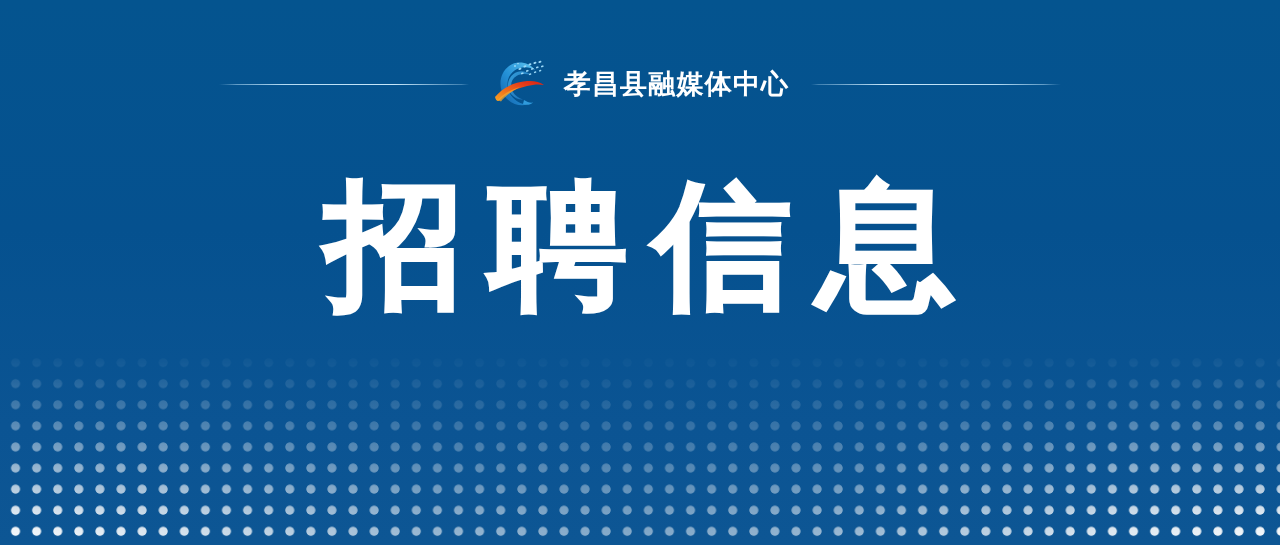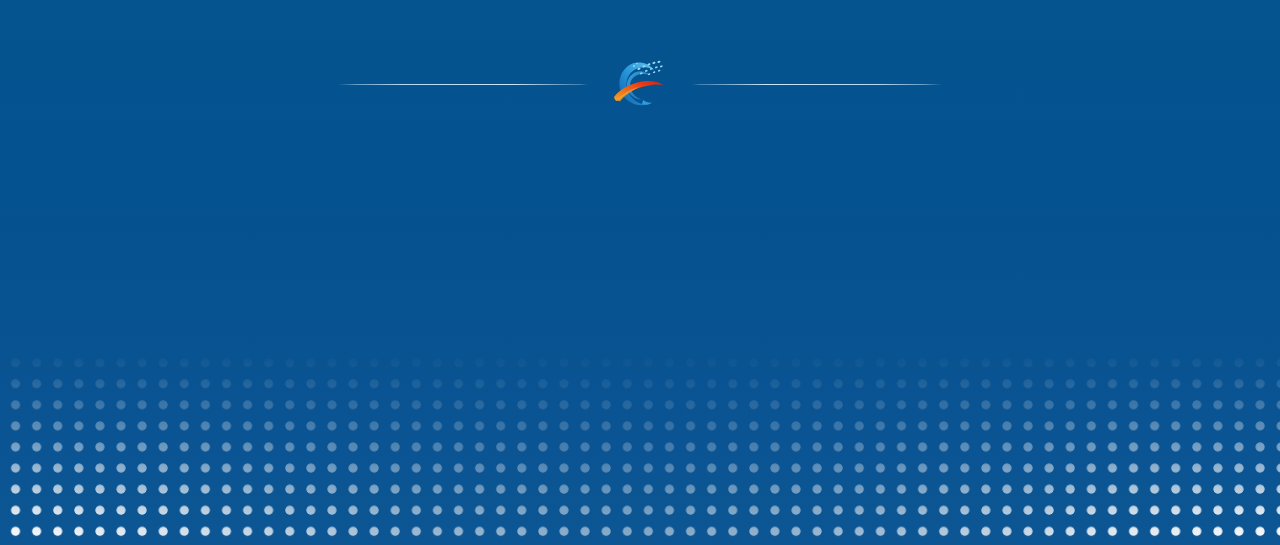--- a/index.html
+++ b/index.html
@@ -233,19 +233,23 @@
           <rect x="90" y="19" width="5.4" height="3.2" rx="1.5" transform="rotate(-22 93 21)"></rect>
           <rect x="100" y="17" width="5.4" height="3.2" rx="1.5" transform="rotate(-22 103 19)"></rect>
           <rect x="76" y="33" width="5" height="3" rx="1.4" transform="rotate(-22 78 35)"></rect>
           <rect x="86" y="29" width="5" height="3" rx="1.4" transform="rotate(-22 88 31)"></rect>
           <rect x="96" y="26" width="5" height="3" rx="1.4" transform="rotate(-22 98 28)"></rect>
           <circle cx="48" cy="18" r="1.9"></circle>
           <circle cx="54" cy="13" r="1.7"></circle>
         </g>
       </svg>
 
+      <div class="brand-name">孝昌县融媒体中心</div>
     </div>
 
     <div class="rule rule-right"></div>
   </div>
 
+  <div class="hero">
+    <div class="hero-title">招聘信息</div>
+  </div>
 
 </div>
 
 </body></html>

